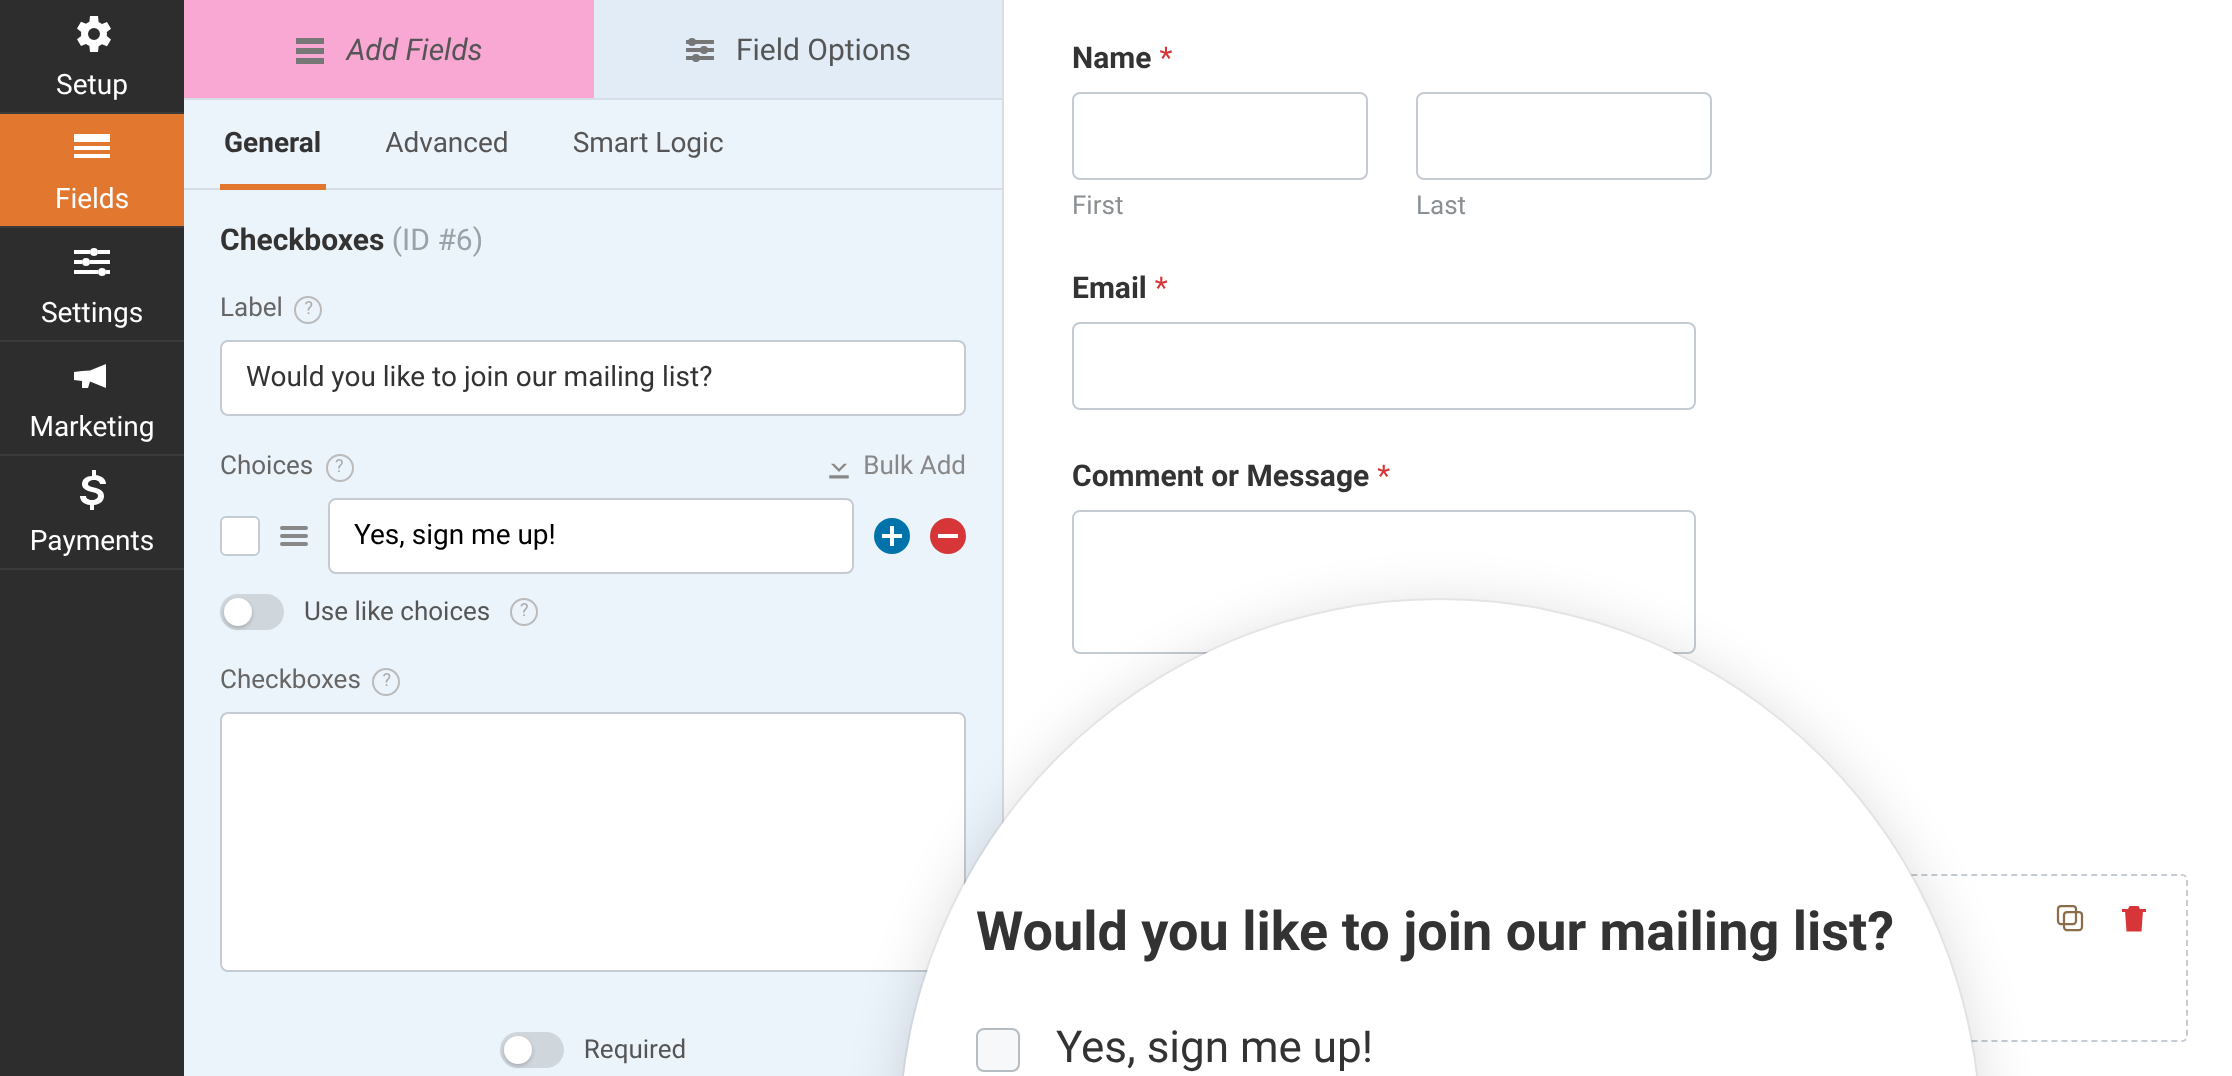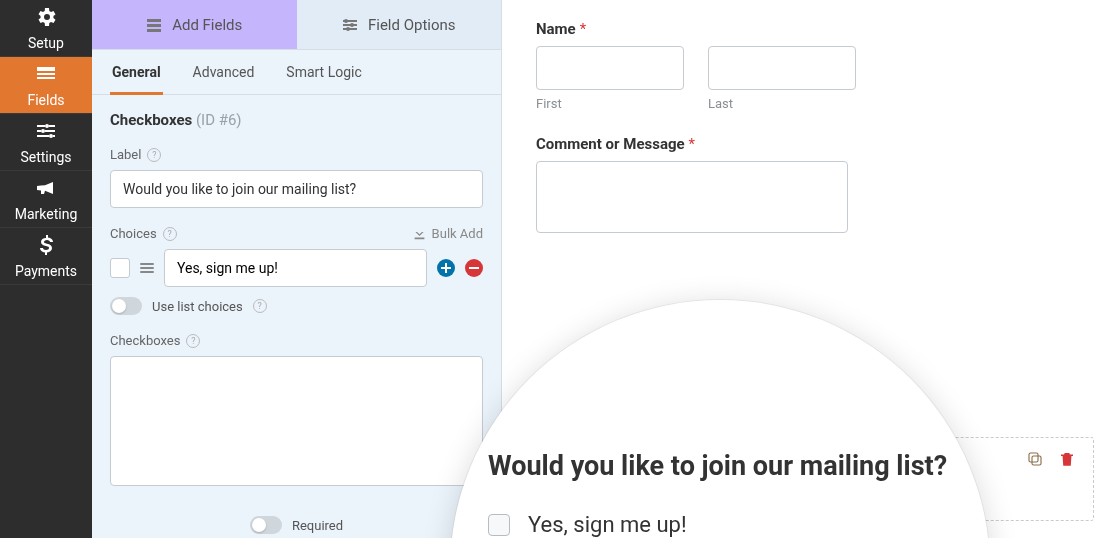--- a/index.html
+++ b/index.html
@@ -10,21 +10,21 @@
 .nav { width: 92px; background: #2d2d2d; display: flex; flex-direction: column; color: #fff; }
 .nav-item { display: flex; flex-direction: column; align-items: center; justify-content: center; height: 57px; gap: 6px; cursor: pointer; font-size: 14px; color: #fff; border-bottom: 1px solid #3a3a3a;}
 .nav-item.active { background: #e27730; }
 .nav-item .ico { width: 24px; height: 24px; display:flex; align-items:center; justify-content:center; }
 .nav-item .ico svg { fill: #fff; }
 
 
 .panel { width: 410px; background: #ebf3fb; border-right: 1px solid #d6dde4; display:flex; flex-direction:column; position:relative;}
 .tabs-top { display:flex; height:50px; }
 .tab-top { flex:1; display:flex; align-items:center; justify-content:center; gap:10px; font-size:15px; color:#555; background:#e2ecf6; cursor:pointer; border-bottom:1px solid #d6dde4;}
-.tab-top.inactive { background:#c4b5fd; }
+.tab-top.inactive { background:#f9a8d4;font-style:italic; }
 .tab-top .ico { width:16px; height:16px; display:flex; }
 .tab-top svg{fill:#777;}
 .subtabs { display:flex; gap:28px; padding: 14px 18px 0; border-bottom:1px solid #d6dde4; background:#ebf3fb;}
 .subtab { padding:0 2px 12px; font-size:14px; color:#555; cursor:pointer; }
 .subtab.active { color:#333; font-weight:700; border-bottom:3px solid #e27730; margin-bottom:-1px;}
 .panel-body { padding: 16px 18px; flex:1; overflow:hidden;}
 .field-title { font-size:15px; color:#444; margin-bottom:18px;}
 .field-title b { font-weight:700; color:#333; }
 .field-title .muted { color:#9aa1a8; font-weight:400;}
 .lbl { font-size:13px; color:#666; display:flex; align-items:center; gap:6px; margin-bottom:8px;}
@@ -193,21 +193,21 @@
           </div>
         <div class="circ-btn circ-del">
             <svg viewBox="0 0 10 10">
               <path d="M0 4h10v2H0z"></path>
             </svg>
           </div>
       </div>
 
       <div class="toggle-row">
         <div class="toggle"></div>
-        <span>Use list choices</span>
+        <span>Use like choices</span>
         <span class="help">?</span>
       </div>
 
       <div class="lbl">
         <span>Checkboxes</span>
           <span class="help">?</span>
       </div>
       <textarea class="textarea" style=""></textarea>
 
       <div class="toggle-row" style="margin-top:26px;justify-content:center;">
@@ -225,20 +225,24 @@
           <input class="pinp sm" style="">
           <span class="sublbl">First</span>
         </div>
         <div class="name-col">
           <input class="pinp sm" style="">
           <span class="sublbl">Last</span>
         </div>
       </div>
     </div>
 
+    <div class="form-group">
+      <span class="flabel"><span>Email</span><span class="req">*</span></span>
+      <input class="pinp wide" style="">
+    </div>
 
     <div class="form-group">
       <span class="flabel"><span>Comment or Message</span><span class="req">*</span></span>
       <textarea class="ptext" style=""></textarea>
     </div>
   </div>
 </div>
 
 <div class="dash-border"></div>
 

